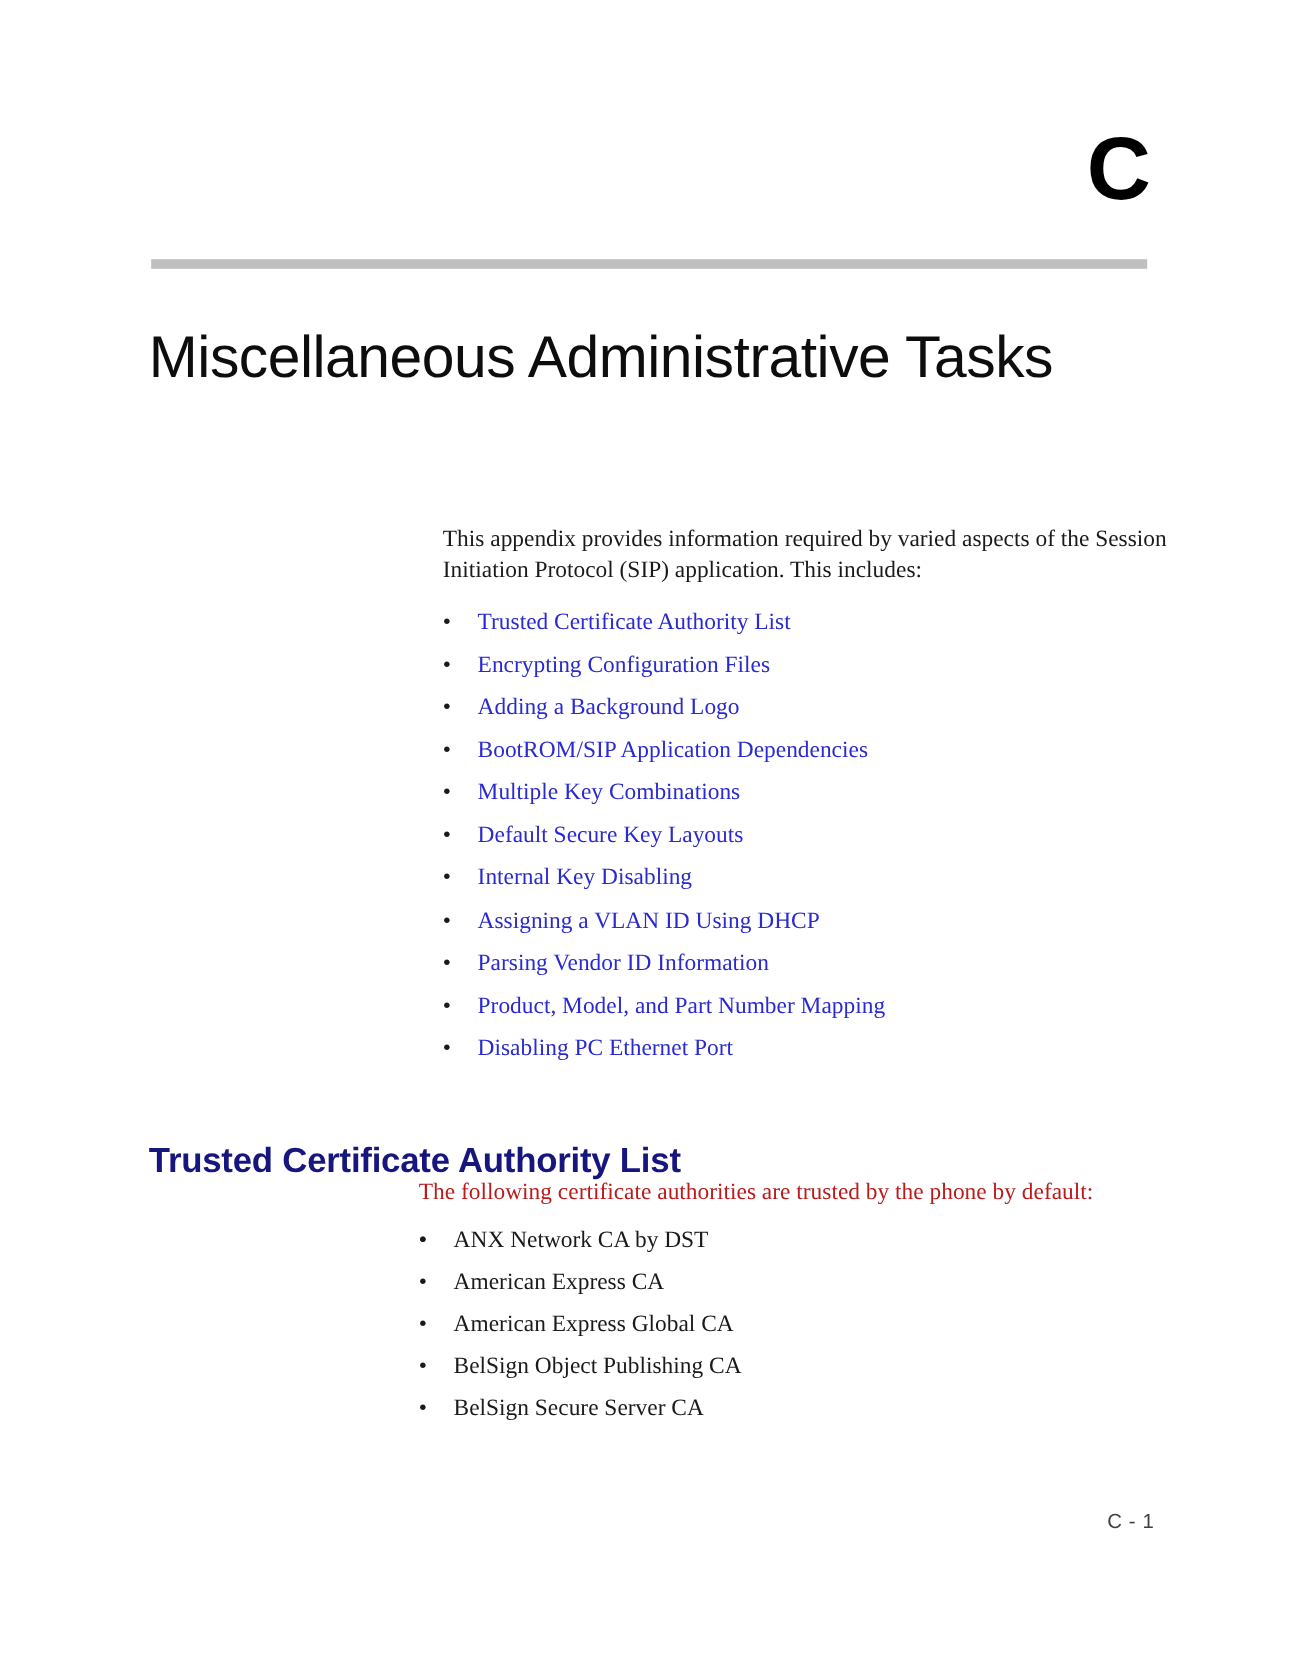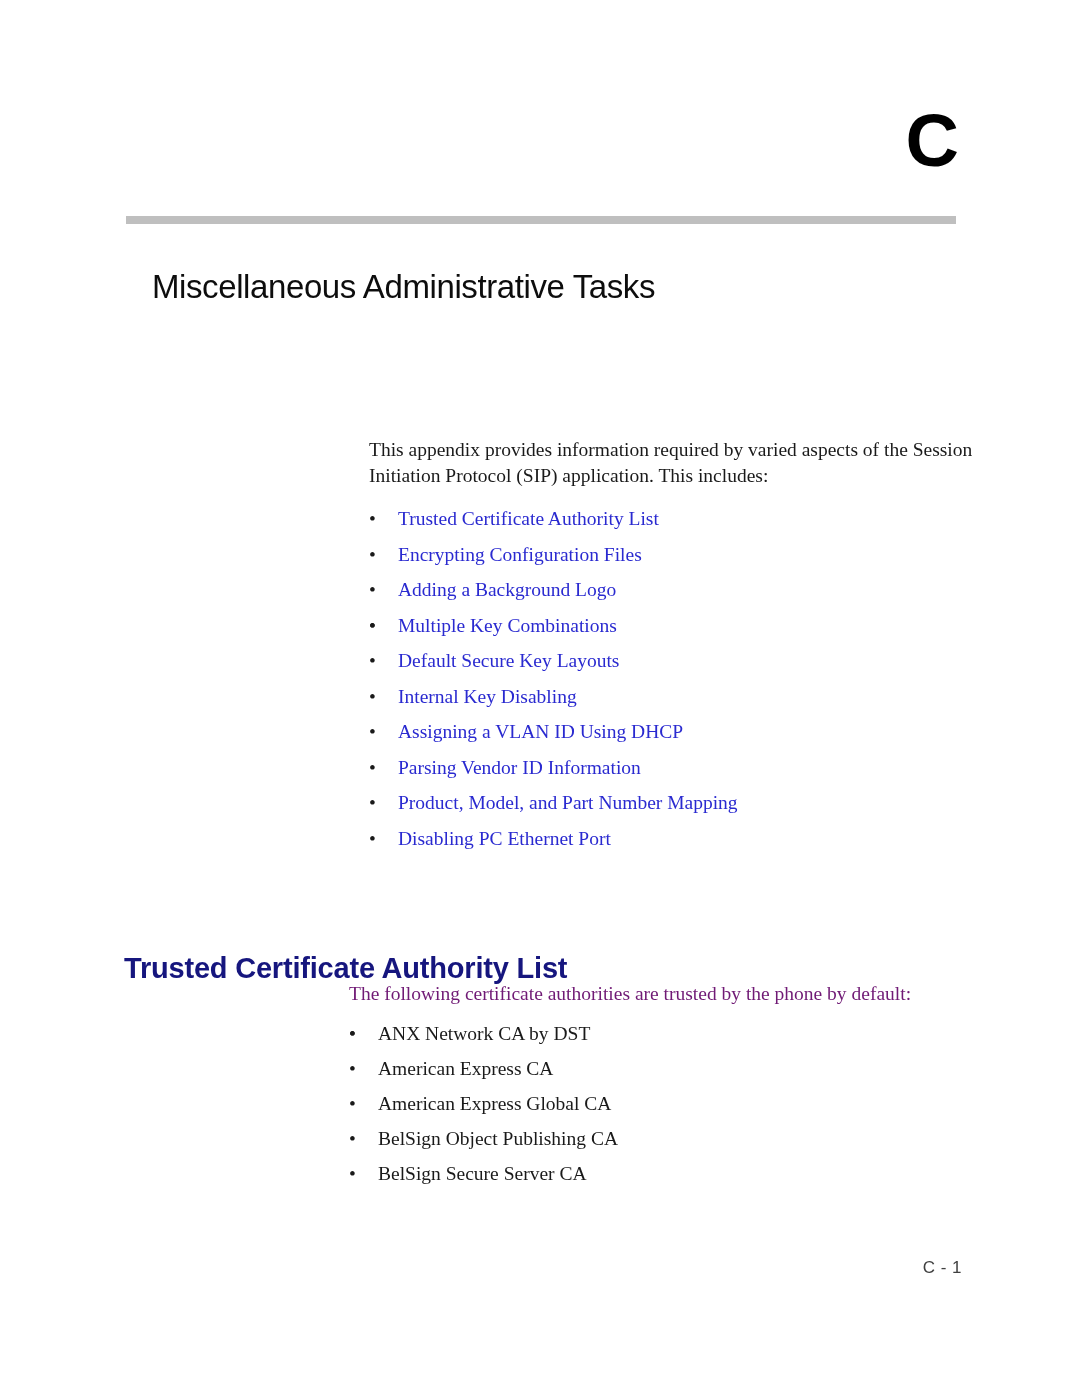--- a/index.html
+++ b/index.html
@@ -44,26 +44,25 @@
     background: #bfbfbf;
   }
 
   
   .chapter-title {
     position: absolute;
     left: 124px;
     top: 234px;
     font-family: "Liberation Sans", sans-serif;
     font-weight: normal;
-    font-size: 33px;
+    font-size: 49px;
     line-height: 62px;
     color: #0d0d0d;
     letter-spacing: -0.4px;
     white-space: nowrap;
-    margin-left: 28px;
   }
 
   
   .body-col {
     position: absolute;
     left: 349px;
     top: 437px;
     width: 604px;
     margin-left: 20px;
   }
@@ -126,21 +125,21 @@
   .ca-block {
     position: absolute;
     left: 349px;
     top: 982px;
     width: 620px;
   }
   .ca-intro {
     font-family: "Liberation Serif", serif;
     font-size: 19.5px;
     line-height: 24px;
-    color: #701a75;
+    color: #b91c1c;
     margin: 0;
     white-space: nowrap;
   }
   #ca-list { margin-top: 16px; }
   #ca-list li { margin-bottom: 12px; }
   #ca-list li .item-label {
     color: #1a1a1a;
     font-family: "Liberation Serif", serif;
     font-size: 19.5px;
   }
@@ -168,21 +167,21 @@
 
   <h1 class="chapter-title">Miscellaneous Administrative Tasks</h1>
 
   <div class="body-col">
     <p class="intro-para">This appendix provides information required by varied aspects of the Session Initiation Protocol (SIP) application. This includes:</p>
 
     <ul class="bullets" id="toc-list">
         <li><span class="bullet-dot">•</span><span class="item-label">Trusted Certificate Authority List</span></li>
         <li><span class="bullet-dot">•</span><span class="item-label">Encrypting Configuration Files</span></li>
         <li><span class="bullet-dot">•</span><span class="item-label">Adding a Background Logo</span></li>
-        <li><span class="bullet-dot">•</span></li>
+        <li><span class="bullet-dot">•</span><span class="item-label">BootROM/SIP Application Dependencies</span></li>
         <li><span class="bullet-dot">•</span><span class="item-label">Multiple Key Combinations</span></li>
         <li><span class="bullet-dot">•</span><span class="item-label">Default Secure Key Layouts</span></li>
         <li><span class="bullet-dot">•</span><span class="item-label">Internal Key Disabling</span></li>
         <li><span class="bullet-dot">•</span><span class="item-label">Assigning a VLAN ID Using DHCP</span></li>
         <li><span class="bullet-dot">•</span><span class="item-label">Parsing Vendor ID Information</span></li>
         <li><span class="bullet-dot">•</span><span class="item-label">Product, Model, and Part Number Mapping</span></li>
         <li><span class="bullet-dot">•</span><span class="item-label">Disabling PC Ethernet Port</span></li>
       </ul>
   </div>
 

